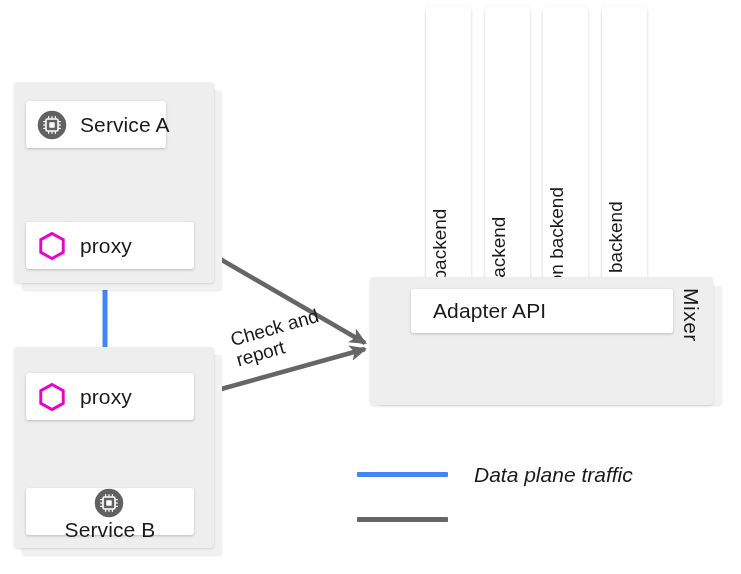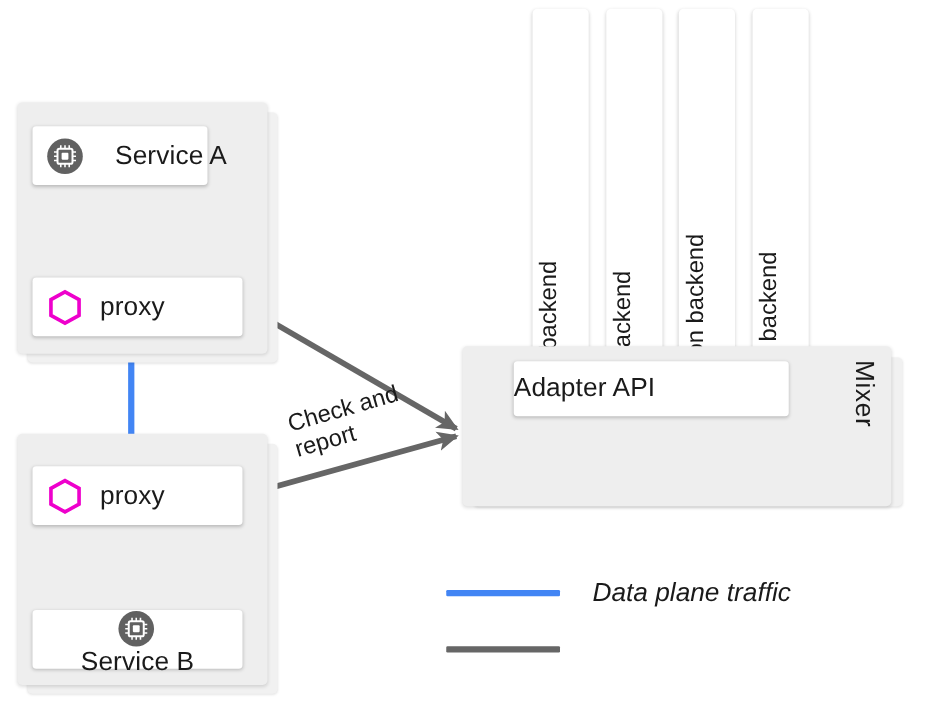--- a/index.html
+++ b/index.html
@@ -157,21 +157,21 @@
 
     <line x1="196" y1="245" x2="365" y2="343" stroke="#666666" stroke-width="4.6" marker-start="url(#gray-head)" marker-end="url(#gray-head)"></line>
 
     <line x1="196" y1="396" x2="365" y2="349" stroke="#666666" stroke-width="4.6" marker-start="url(#gray-head)" marker-end="url(#gray-head)"></line>
   </svg>
 
   <div class="panel-shadow" style="left:22px; top:90px; width:200px; height:200px;"></div>
   <div class="panel" style="left:14px; top:82px; width:200px; height:201px;
               box-shadow:0 1px 3px rgba(0,0,0,0.13);"></div>
 
-  <div class="card" style="left:26px; top:101px; width:140px; height:47px;gap:12px;">
+  <div class="card" style="left:26px; top:101px; width:140px; height:47px;">
     <svg class="icon-chip" viewBox="0 0 32 32" xmlns="http://www.w3.org/2000/svg">
       <circle cx="16" cy="16" r="15.2" fill="#616161"></circle>
       <rect x="9.6" y="9.6" width="12.8" height="12.8" rx="1.6" fill="none" stroke="#ffffff" stroke-width="1.7"></rect>
       <rect x="13.1" y="13.1" width="5.8" height="5.8" rx="0.7" fill="#ffffff"></rect>
       <g stroke="#ffffff" stroke-width="1.35" stroke-linecap="butt">
         <line x1="12.4" y1="6.6" x2="12.4" y2="9.3"></line>
         <line x1="16.0" y1="6.6" x2="16.0" y2="9.3"></line>
         <line x1="19.6" y1="6.6" x2="19.6" y2="9.3"></line>
         <line x1="12.4" y1="22.7" x2="12.4" y2="25.4"></line>
         <line x1="16.0" y1="22.7" x2="16.0" y2="25.4"></line>
@@ -245,21 +245,21 @@
   <div class="backend-col" style="left:602px; top:7px; width:45px; height:284px;">
     <div class="backend-label">Telemetry backend</div>
   </div>
 
   <div class="panel-shadow" style="left:379px; top:286px; width:343px; height:119px;"></div>
   <div class="panel" style="left:370px; top:277px; width:343px; height:128px;
               box-shadow:0 1px 3px rgba(0,0,0,0.13);"></div>
 
   <div class="mixer-label" style="left:679px; top:288px;">Mixer</div>
 
-  <div class="card" style="left:411px; top:289px; width:220px; height:44px; ">
+  <div class="card" style="left:411px; top:289px; width:262px; height:44px; padding-left:22px;">
     <span class="card-label">Adapter API</span>
   </div>
 
   <div class="legend-line" style="left:357px; top:472px; width:91px; background:#4285f4;"></div>
   <div class="legend-text" style="left:474px; top:463px;">Data plane traffic</div>
 
   <div class="legend-line" style="left:357px; top:517px; width:91px; background:#666666;"></div>
 
 </div>
 

